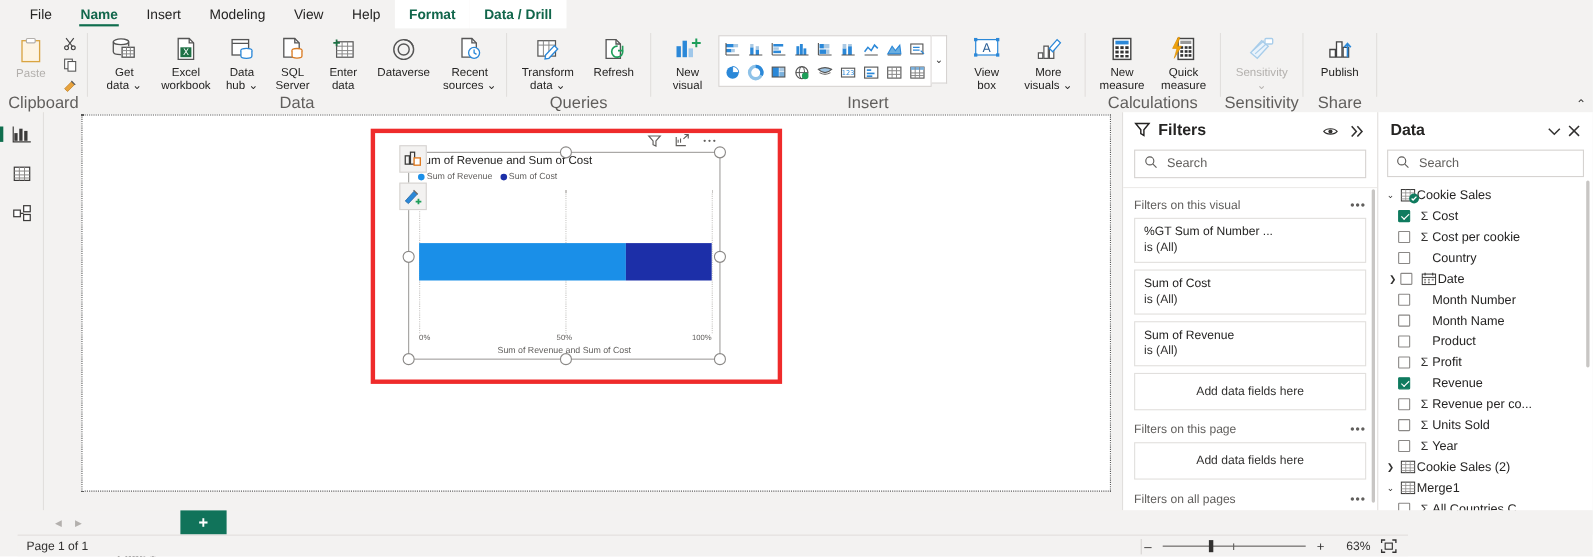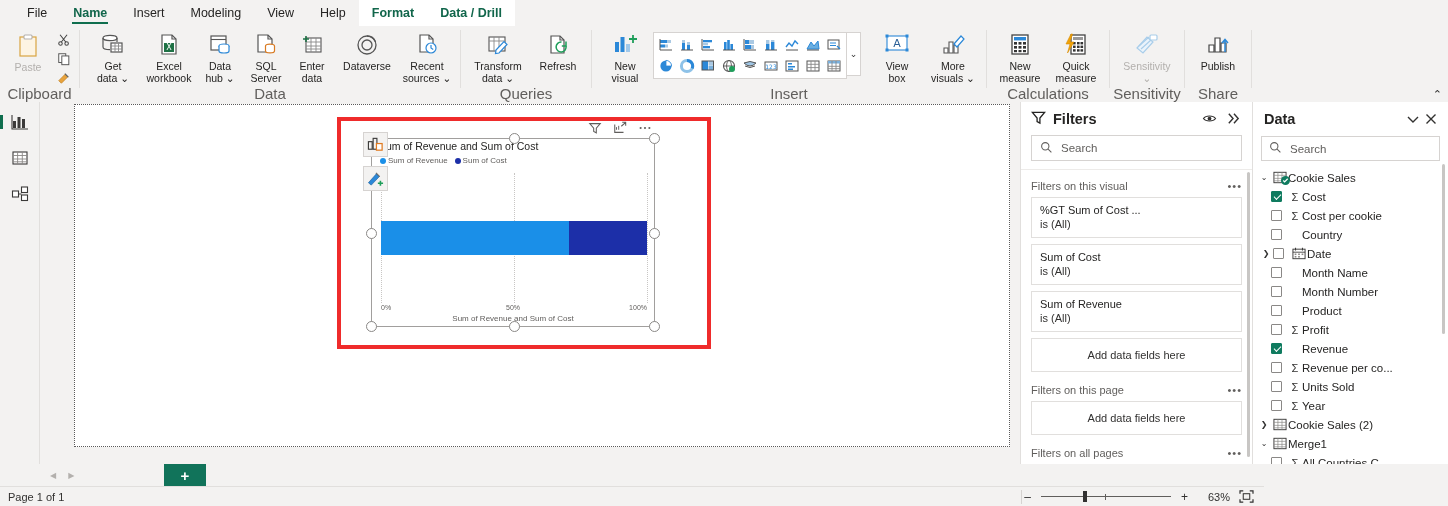--- a/index.html
+++ b/index.html
@@ -234,21 +234,21 @@
     font-size: 11px; font-weight: bold; color: #252423; position: relative; cursor: default; margin-top: 40px;
   }
   .ptab::after { content: ""; position: absolute; left: 0; right: 0; bottom: 0; height: 2.5px; background: #0f6e4e; }
   .addpage {
     width: 42px; background: #11735a; display: flex; align-items: center; justify-content: center;
     color: #fff; font-size: 15px; font-weight: bold; cursor: default;
   }
 
   
   .statusbar {
-    position: absolute; left: 0; top: 486px; width: 1264px; height: 20px;
+    position: absolute; left: 16px; top: 486px; width: 1264px; height: 20px;
     background: #f3f2f1; border-top: 1px solid #e1dfdd;
     display: flex; align-items: center;
   }
   .statusbar .st-left { font-size: 11px; color: #323130; padding-left: 8px; }
   .statusbar .sp { flex: 1; }
   .zoomwrap { display: flex; align-items: center; gap: 8px; padding-right: 10px; }
   .zbtn { font-size: 12px; color: #323130; width: 11px; text-align: center; cursor: default; }
   .slider { position: relative; width: 130px; height: 12px; display: flex; align-items: center; }
   .slider .track { position: absolute; left: 0; right: 0; height: 1px; background: #605e5c; }
   .slider .mid { position: absolute; left: 64px; width: 1px; height: 6px; background: #605e5c; }
@@ -850,21 +850,21 @@
     <div class="fp-divider"></div>
 
     <div class="fp-body">
 
       <div class="fp-section">
         <span>Filters on this visual</span>
         <span class="sp"></span>
         <span class="dots">•••</span>
       </div>
       <div class="fp-card">
-        <div class="fn">%GT Sum of Cost ...</div>
+        <div class="fn">%GT Sum of Number ...</div>
         <div class="fv">is (All)</div>
       </div>
       <div class="fp-card">
         <div class="fn">Sum of Cost</div>
         <div class="fv">is (All)</div>
       </div>
       <div class="fp-card">
         <div class="fn">Sum of Revenue</div>
         <div class="fv">is (All)</div>
       </div>
@@ -960,26 +960,26 @@
                 <rect x="3" y="10.4" width="2" height="1.8"></rect>
                 <rect x="7" y="10.4" width="2" height="1.8"></rect>
               </g>
             </svg>
         </span>
         <span class="txt">Date</span>
       </div>
       <div class="dp-row indent1">
         <span class="cb"></span>
         <span class="sig"></span>
-        <span class="txt">Month Name</span>
+        <span class="txt">Month Number</span>
       </div>
       <div class="dp-row indent1">
         <span class="cb"></span>
         <span class="sig"></span>
-        <span class="txt">Month Number</span>
+        <span class="txt">Month Name</span>
       </div>
       <div class="dp-row indent1">
         <span class="cb"></span>
         <span class="sig"></span>
         <span class="txt">Product</span>
       </div>
       <div class="dp-row indent1">
         <span class="cb"></span>
         <span class="sig">Σ</span>
         <span class="txt">Profit</span>

